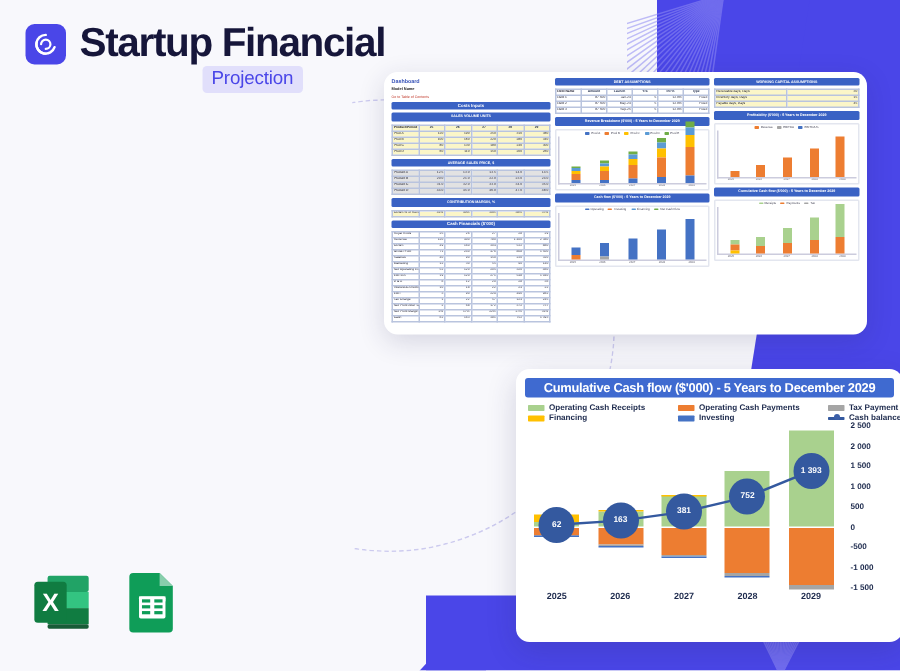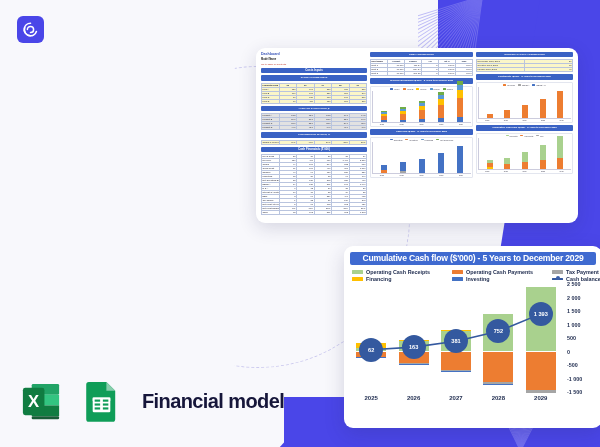--- a/index.html
+++ b/index.html
@@ -227,20 +227,24 @@
     </div>
 
   <div class="header">
     <div class="logo-mark">
       <svg width="17" height="17" viewBox="0 0 24 24" aria-hidden="true">
         <path d="M12 3.2a8.8 8.8 0 1 0 8.3 11.6" fill="none" stroke="#ffffff" stroke-width="2.3" stroke-linecap="round"></path>
         <path d="M12 20.8a8.8 8.8 0 0 1-8.3-11.6" fill="none" stroke="#ffffff" stroke-width="2.3" stroke-linecap="round"></path>
         <path d="M7.6 12c0-2.4 2-4.4 4.4-4.4s4.4 2 4.4 4.4-2 4.4-4.4 4.4" fill="none" stroke="#ffffff" stroke-width="2.1" stroke-linecap="round"></path>
       </svg>
     </div>
+    <div class="brand-wrap">
+      <div class="brand-name">Startup Financial</div>
+      <div class="brand-sub">Projection</div>
+    </div>
   </div>
 
 
   <div class="footer-row">
     <div class="ico">
       <svg width="47" height="47" viewBox="0 0 48 48">
         <rect x="14" y="6" width="28" height="11" rx="1.5" fill="#21a366"></rect>
         <rect x="14" y="17" width="28" height="11" fill="#33c481"></rect>
         <rect x="14" y="28" width="28" height="11" fill="#107c41"></rect>
         <rect x="14" y="39" width="28" height="3" rx="1.2" fill="#185c37"></rect>
@@ -257,21 +261,20 @@
         <g fill="#0f9d58">
           <rect x="17" y="22" width="5.6" height="2.2"></rect>
           <rect x="25.4" y="22" width="5.6" height="2.2"></rect>
           <rect x="17" y="26" width="5.6" height="2.2"></rect>
           <rect x="25.4" y="26" width="5.6" height="2.2"></rect>
           <rect x="17" y="30" width="5.6" height="2.2"></rect>
           <rect x="25.4" y="30" width="5.6" height="2.2"></rect>
         </g>
       </svg>
     </div>
-    <div class="footer-label">Financial model</div>
   </div>
 
   <div class="dash-card">
     <div class="dash-grid">
 
       <div class="dcol left">
         <div class="dtitle">Dashboard</div>
         <div class="dsub">Model Name</div>
         <div class="dlink">Go to Table of Contents</div>
 

